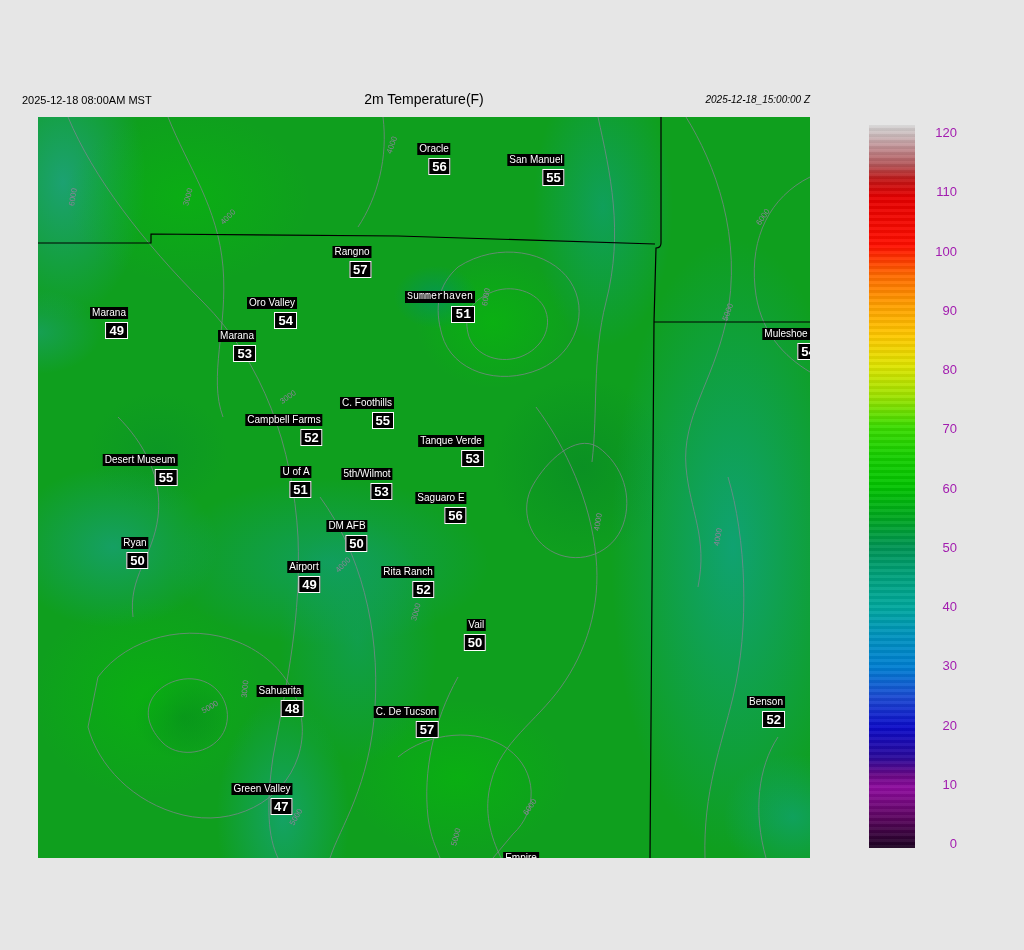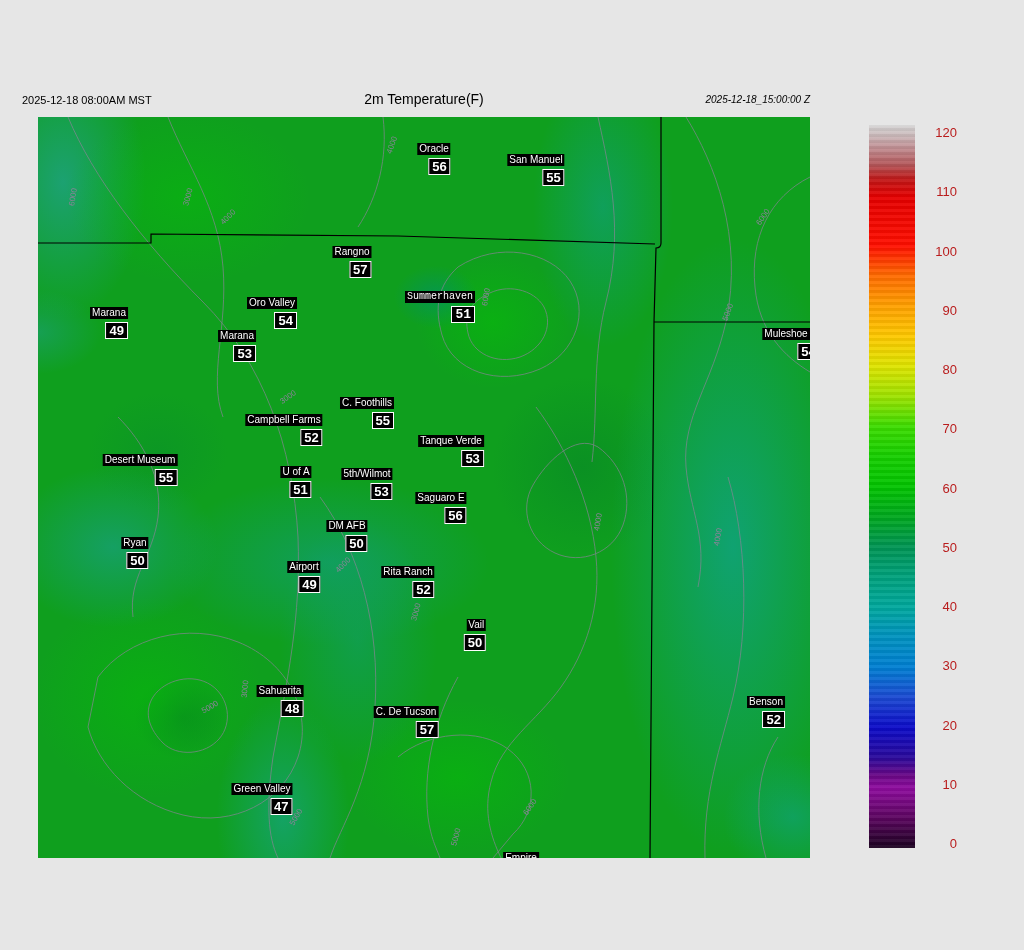--- a/index.html
+++ b/index.html
@@ -61,21 +61,21 @@
       #00a81e 54.2%, #009553 58.3%, #00a17c 62.5%, #00a89d 66.7%, #0092bf 70.8%,
       #007fd2 75%, #1b49d2 79.2%, #0c0cc8 83.3%, #2a0a9b 87.5%, #6a0786 90%,
       #8e0c9e 91.7%, #5c0560 95.8%, #1b0220 100%);
   }
   .colorbar::after{
     content:"";position:absolute;inset:0;
     background:repeating-linear-gradient(to bottom, rgba(255,255,255,.05) 0 3px, rgba(0,0,0,.05) 3px 6px);
   }
   .cb-tick{
     position:absolute;left:921px;width:36px;height:16px;line-height:16px;
-    text-align:right;font-size:13px;color:#b91c1c;
+    text-align:right;font-size:13px;color:#a21caf;
   }
 </style>
 </head>
 <body>
 
 <div class="hdr hdr-left">2025-12-18 08:00AM MST</div>
 <div class="hdr hdr-title">2m Temperature(F)</div>
 <div class="hdr hdr-right">2025-12-18_15:00:00 Z</div>
 
 <div class="map">

